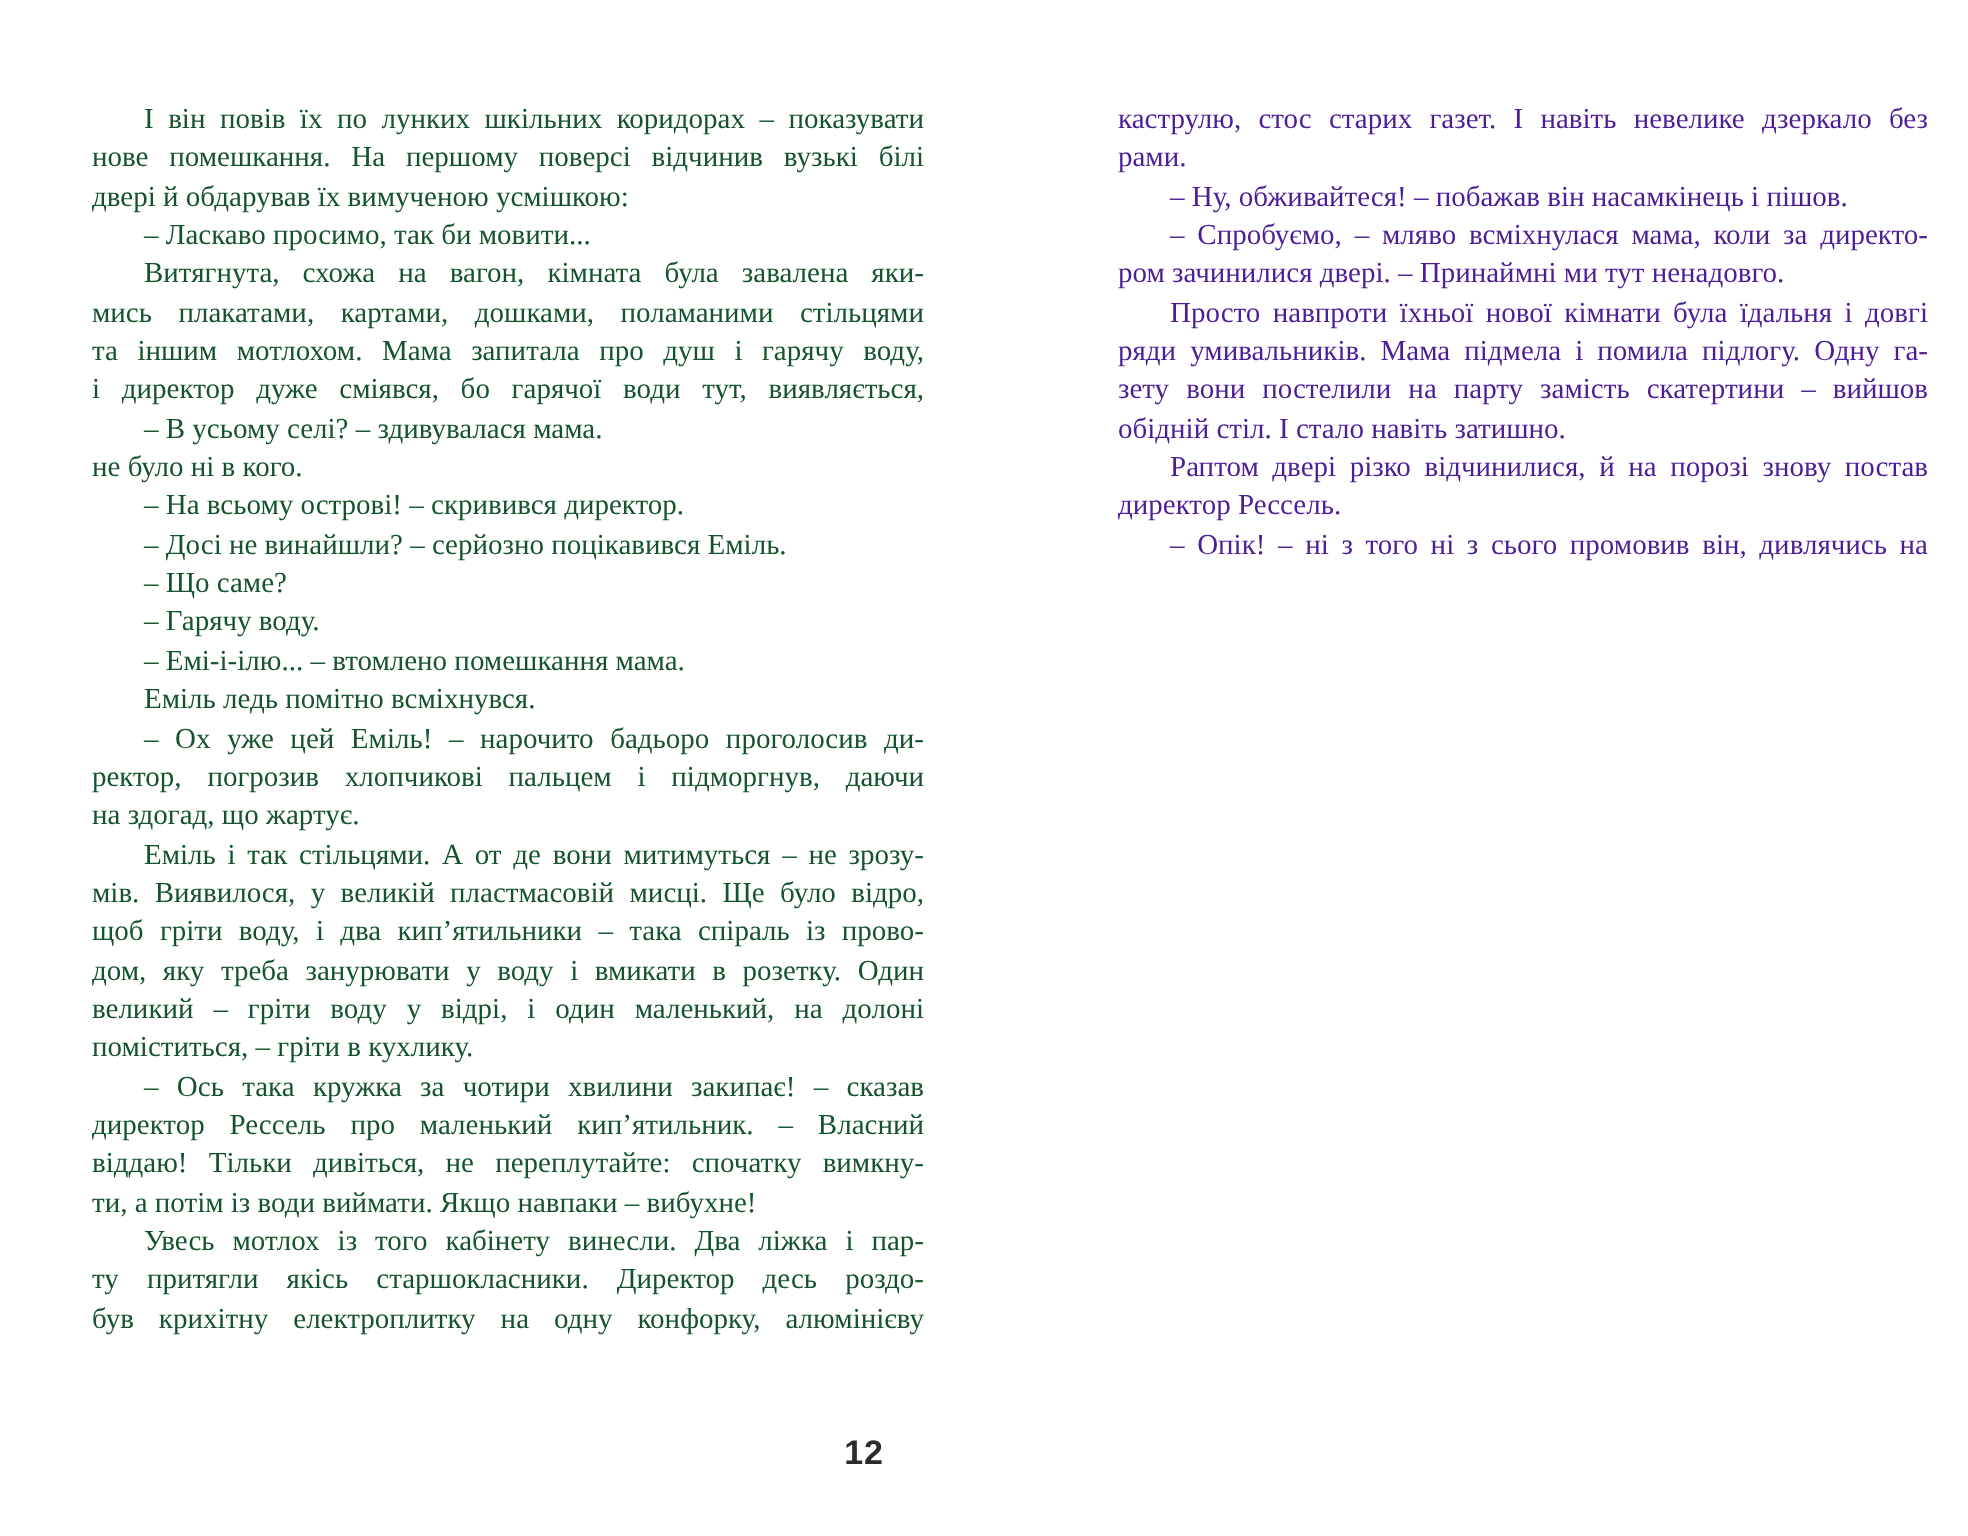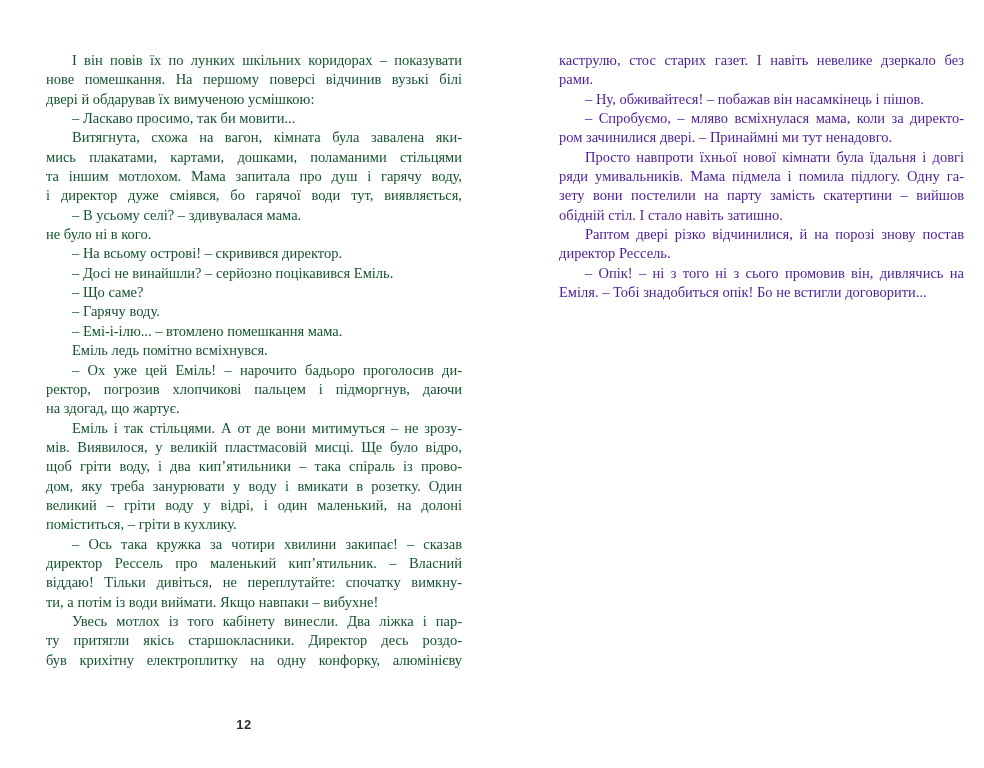--- a/index.html
+++ b/index.html
@@ -44,23 +44,23 @@
     text-align-last: justify;
   }
   .line.indent {
     text-indent: 26px;
   }
   .folio {
     position: absolute;
     left: 46px;
     width: 396px;
     top: 717px;
-    text-align: center;
+    text-align: right;
     font-family: "Liberation Sans", "DejaVu Sans", sans-serif;
-    font-size: 13px;
+    font-size: 17px;
     font-weight: 700;
     letter-spacing: 0.5px;
     color: #2b2b2b;
   }
 </style>
 </head>
 <body style="background: rgb(255, 255, 255);">
 
 <div class="spread">
   <div class="column" id="left-col" style="color: #14532d;">
@@ -103,16 +103,15 @@
       <div class="line indent">– Ну, обживайтеся! – побажав він насамкінець і пішов.</div>
       <div class="line indent just">– Спробуємо, – мляво всміхнулася мама, коли за директо-</div>
       <div class="line">ром зачинилися двері. – Принаймні ми тут ненадовго.</div>
       <div class="line indent just">Просто навпроти їхньої нової кімнати була їдальня і довгі</div>
       <div class="line just">ряди умивальників. Мама підмела і помила підлогу. Одну га-</div>
       <div class="line just">зету вони постелили на парту замість скатертини – вийшов</div>
       <div class="line">обідній стіл. І стало навіть затишно.</div>
       <div class="line indent just">Раптом двері різко відчинилися, й на порозі знову постав</div>
       <div class="line">директор Рессель.</div>
       <div class="line indent just">– Опік! – ні з того ні з сього промовив він, дивлячись на</div>
-      <div class="line">Еміля. – Тобі знадобиться опік! Бо не встигли договорити...</div>
     </div>
   <div class="folio" style="color: rgb(43, 43, 43);">12</div>
 </div>
 
 </body></html>

